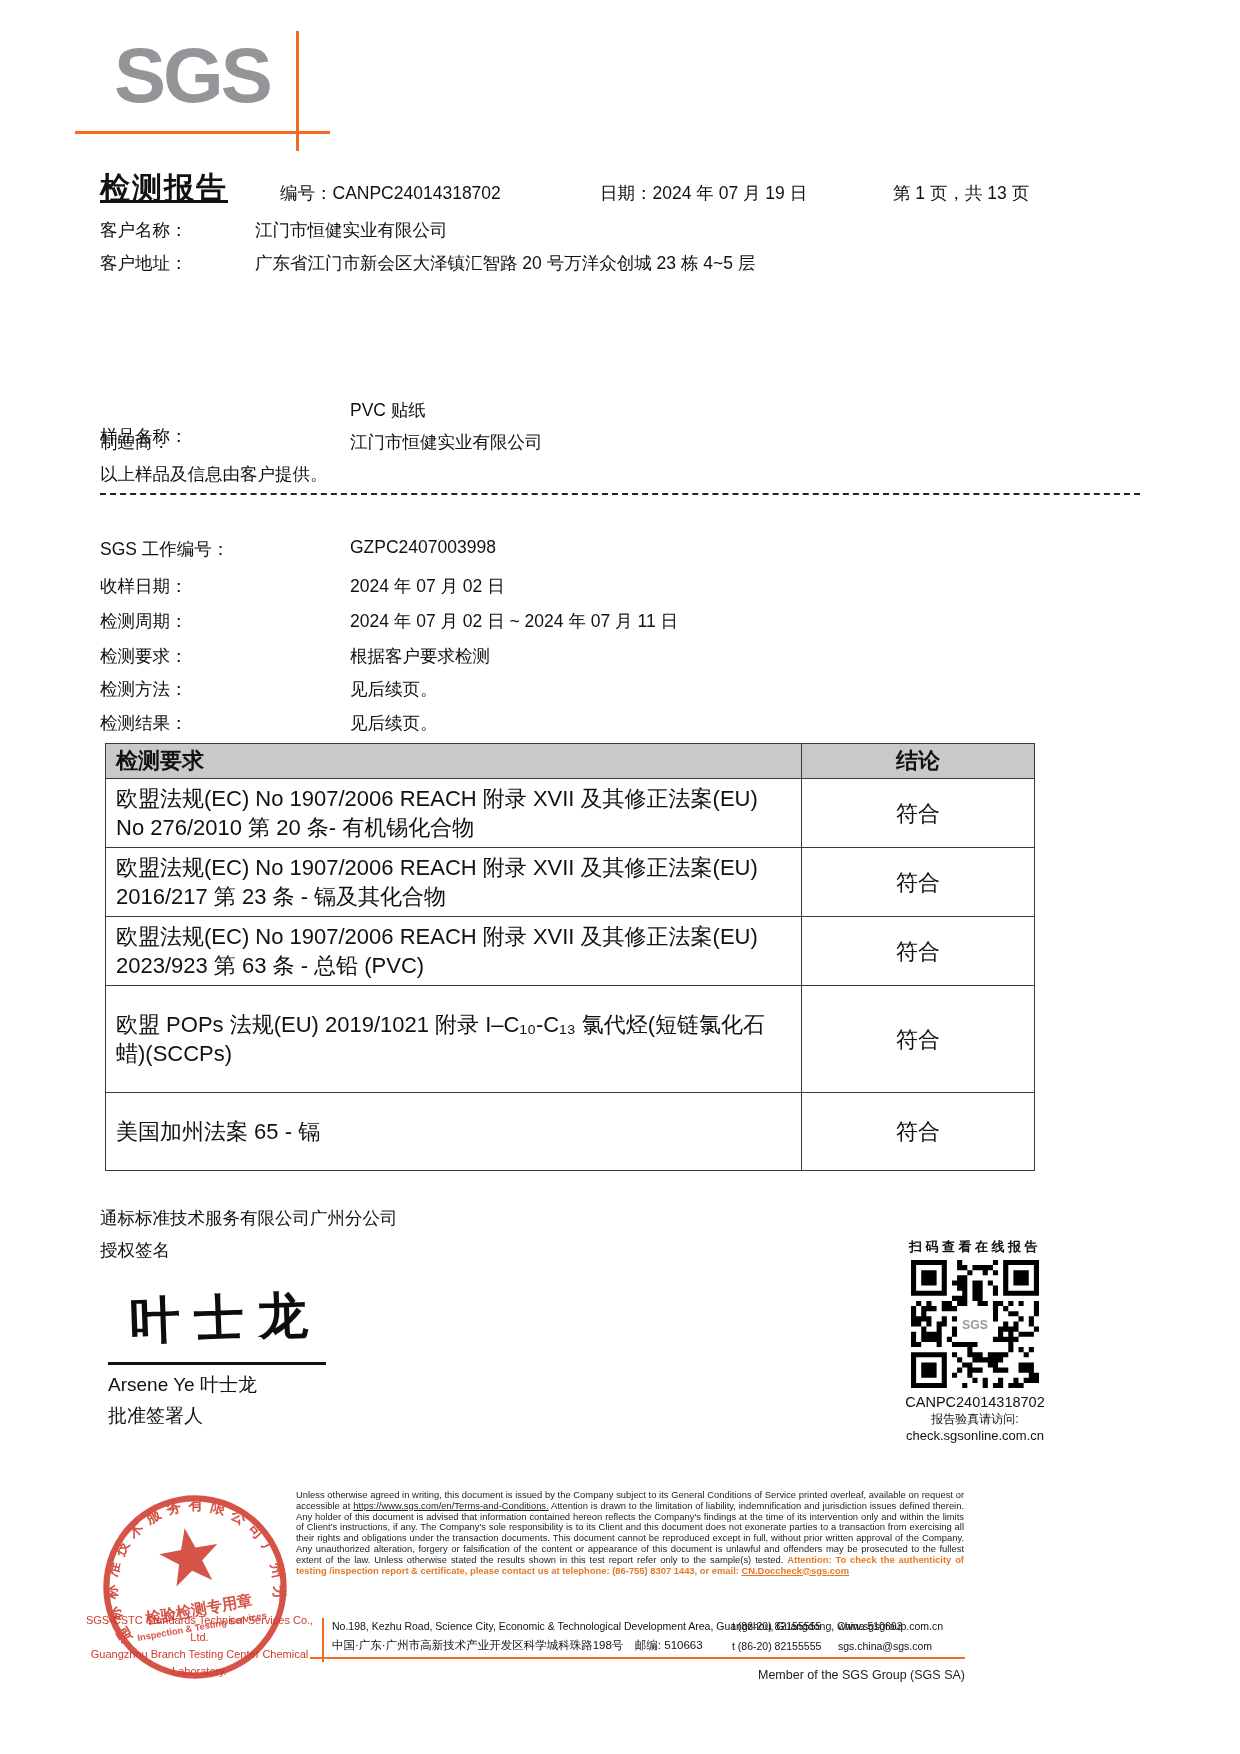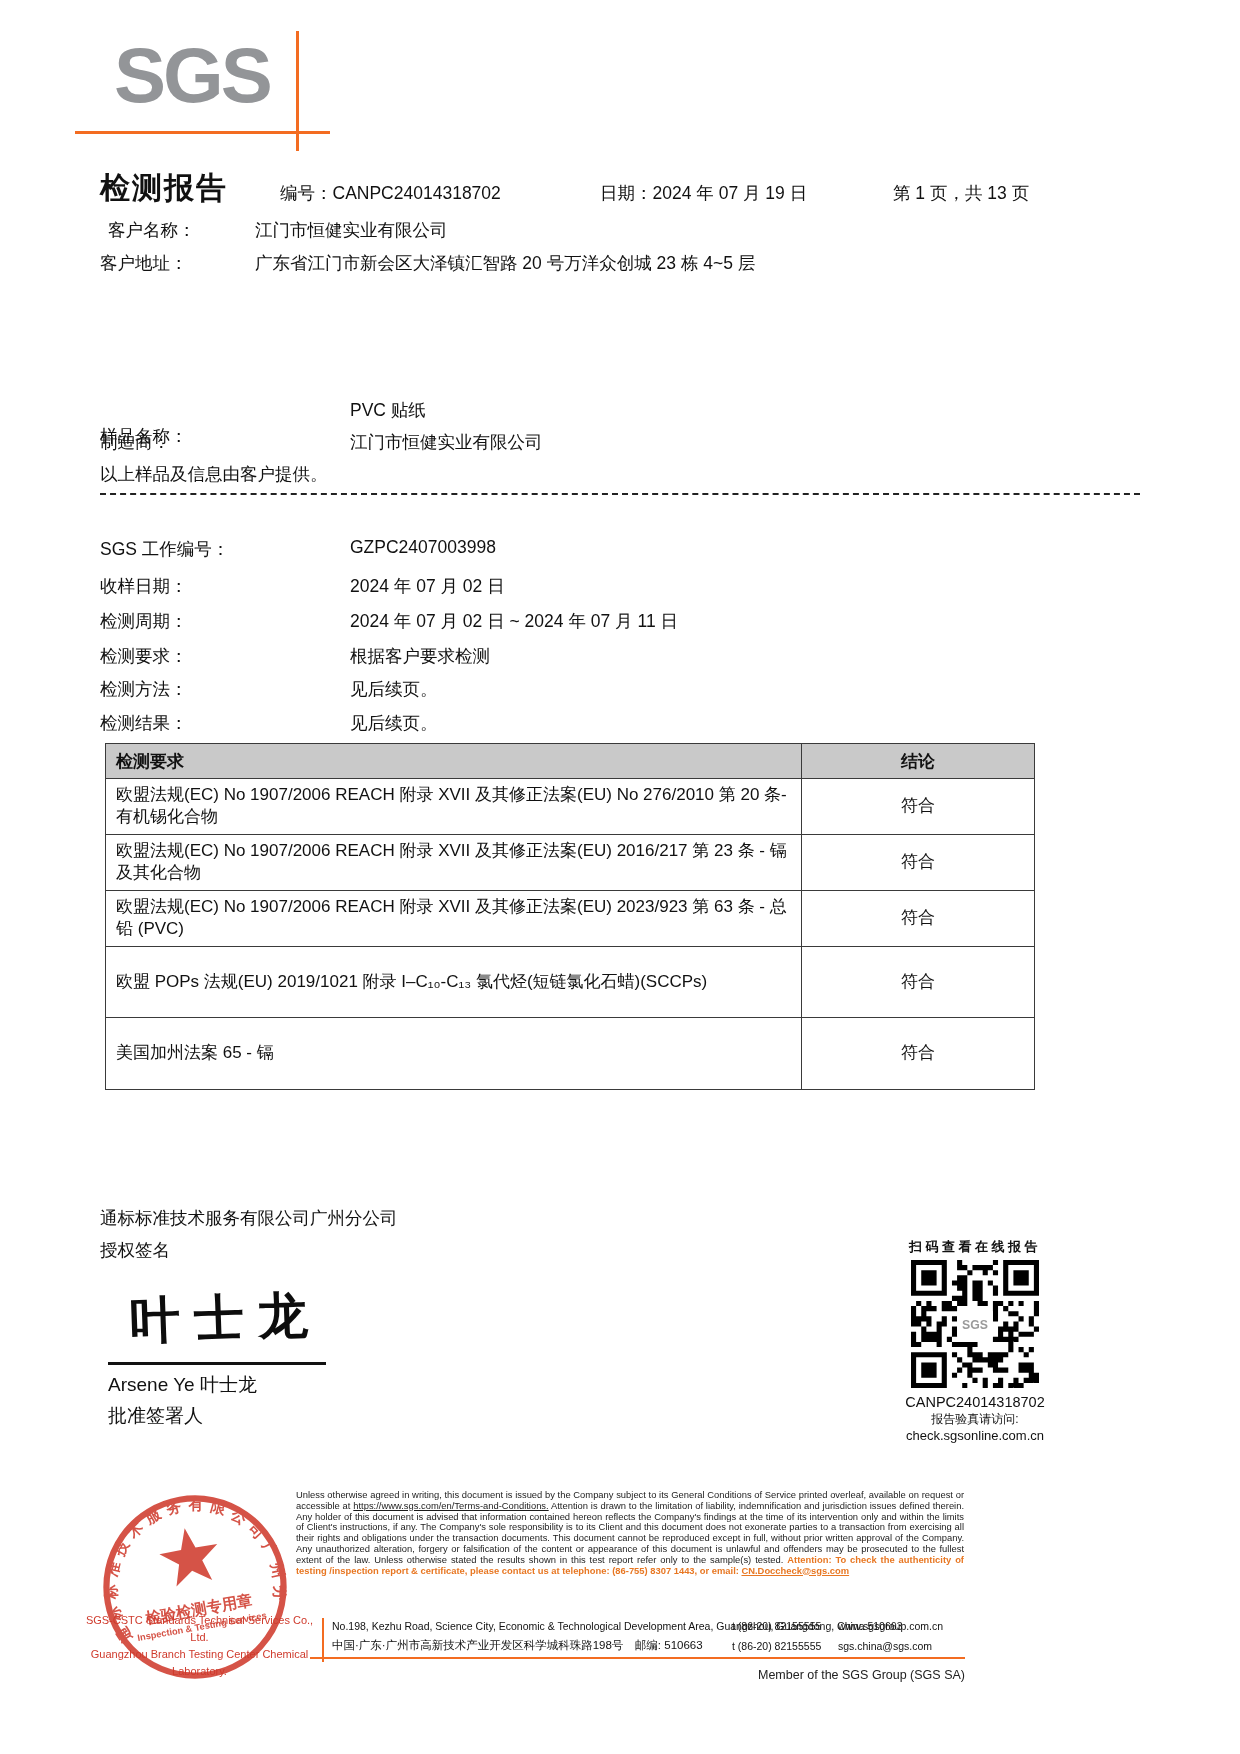--- a/index.html
+++ b/index.html
@@ -10,21 +10,21 @@
   .sgs-logo{font-size:78px;font-weight:bold;color:#939598;letter-spacing:-3px;line-height:1;}
   .logo-hline{background:#f36c21;height:3px;}
   .logo-vline{background:#f36c21;width:3px;}
   
   .doc-title{font-size:30px;font-weight:bold;letter-spacing:2px;}
   .meta{font-size:17.5px;}
   .lbl{font-size:17.5px;}
   .val{font-size:17.5px;}
   .dashed-sep{border-top:2px dashed #222;}
   
-  table.results{border-collapse:collapse;table-layout:fixed;width:905px;font-size:17px;}
+  table.results{border-collapse:collapse;table-layout:fixed;width:905px;font-size:22px;}
   table.results th,table.results td{border:1.6px solid #3a3a3a;vertical-align:middle;}
   table.results th{background:#c9c9c9;font-weight:bold;height:30px;}
   th.req-h{text-align:left;padding:2px 10px;width:675px;}
   th.con-h{text-align:center;width:230px;}
   tr.two-line td{padding:5px 10px;line-height:1.32;}
   tr.one-line td{padding:24px 10px;line-height:1.32;margin-top:23px;}
   td.con{text-align:center;}
   
   .handsign{font-family:"DejaVu Serif","Liberation Serif",serif;font-size:50px;font-weight:bold;
             letter-spacing:14px;transform:rotate(-2deg);color:#0d0d0d;}
@@ -50,30 +50,30 @@
 </style>
 </head>
 <body>
 
 <div id="page">
 
   <div class="abs sgs-logo" style="left:114px;top:36px;">SGS</div>
   <div class="abs logo-hline" style="left:75px;top:131px;width:255px;"></div>
   <div class="abs logo-vline" style="left:296px;top:31px;height:120px;"></div>
 
-  <div class="abs doc-title" style="left:100px;top:168px;">检测报告</div>
+  <div class="abs doc-title" style="left:100px;top:168px;text-decoration:underline;">检测报告</div>
   <div class="abs meta" style="left:280px;top:181px;">
     <span>编号：</span><span>CANPC24014318702</span>
   </div>
   <div class="abs meta" style="left:600px;top:181px;">
     <span>日期：</span><span>2024 年 07 月 19 日</span>
   </div>
   <div class="abs meta" style="left:893px;top:181px;">第 1 页，共 13 页</div>
 
-  <div class="abs lbl" style="left:108px;top:218px;">客户名称：</div>
+  <div class="abs lbl" style="left:100px;top:218px;">客户名称：</div>
   <div class="abs val" style="left:255px;top:218px;">江门市恒健实业有限公司</div>
   <div class="abs lbl" style="left:100px;top:251px;">客户地址：</div>
   <div class="abs val" style="left:255px;top:251px;">广东省江门市新会区大泽镇汇智路 20 号万洋众创城 23 栋 4~5 层</div>
 
   <div class="abs lbl" style="left:100px;top:398px;margin-top:26px;">样品名称：</div>
   <div class="abs val" style="left:350px;top:398px;">PVC 贴纸</div>
   <div class="abs lbl" style="left:100px;top:430px;">制造商：</div>
   <div class="abs val" style="left:350px;top:430px;">江门市恒健实业有限公司</div>
   <div class="abs val" style="left:100px;top:462px;">以上样品及信息由客户提供。</div>
 

